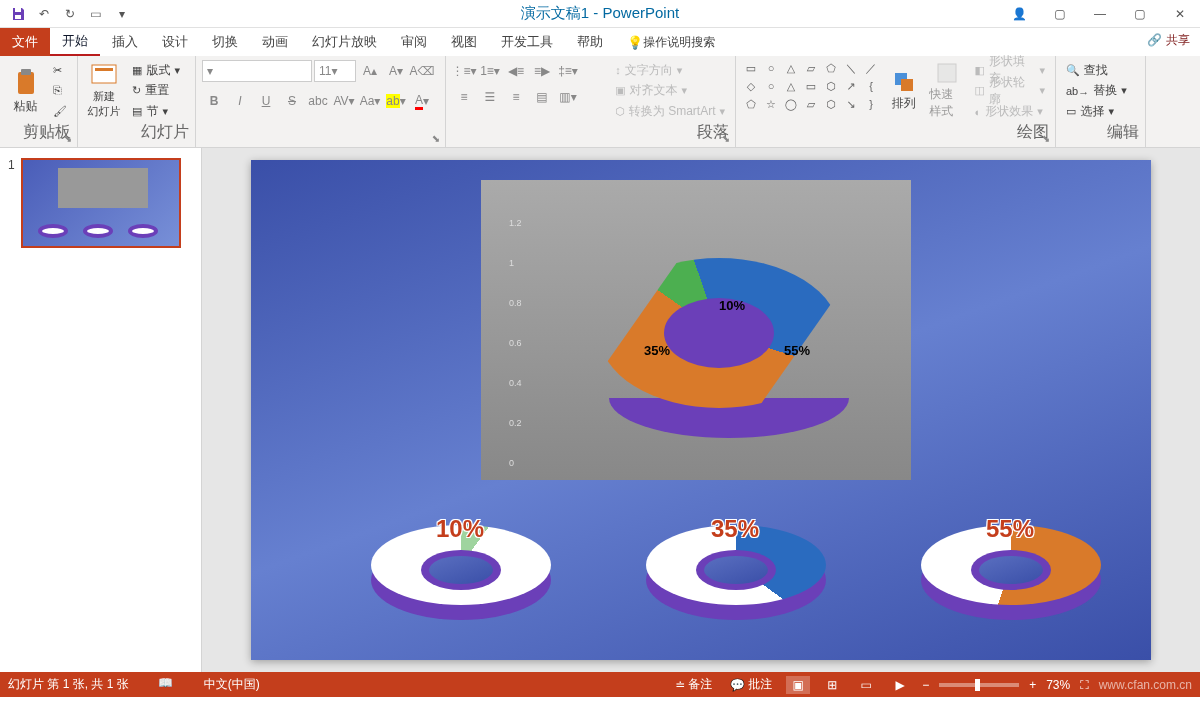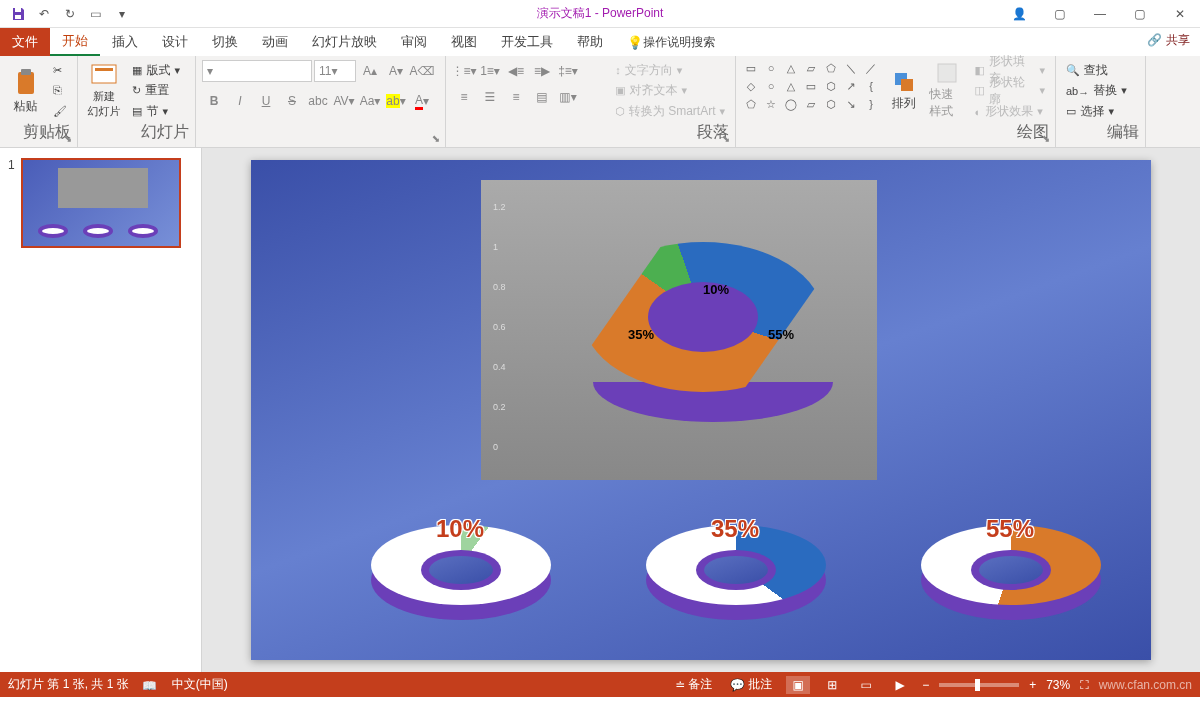--- a/index.html
+++ b/index.html
@@ -1,26 +1,26 @@
 <!DOCTYPE html>
 <html><head>
 <meta charset="utf-8">
 <style>
 *{box-sizing:border-box;margin:0;padding:0;font-family:"Microsoft YaHei",sans-serif;font-size:12px;user-select:none}
 body{width:1200px;height:701px;overflow:hidden;background:#fff;position:relative}
 .titlebar{height:28px;background:#fff;display:flex;align-items:center;border-bottom:1px solid #e1e1e1;position:relative}
 .qat{display:flex;align-items:center;gap:2px;padding-left:6px}
 .qat-btn{width:24px;height:24px;display:flex;align-items:center;justify-content:center;color:#555}
-.title-center{position:absolute;left:50%;transform:translateX(-50%);color:#a21caf;font-size:12px}
+.title-center{position:absolute;left:50%;transform:translateX(-50%);color:#0369a1;font-size:15px}
 .win-controls{position:absolute;right:0;display:flex}
 .win-btn{width:40px;height:28px;display:flex;align-items:center;justify-content:center;color:#555}
 .ribbon-tabs{height:28px;display:flex;align-items:stretch;background:#fff;position:relative}
 .tab{padding:0 12px;display:flex;align-items:center;color:#444;cursor:pointer;font-size:13px}
 .tab.file{background:#c43e1c;color:#fff}
-.tab.active{color:#c2410c;border-bottom:2px solid #15803d}
+.tab.active{color:#0f172a;border-bottom:2px solid #b91c1c}
 .share{position:absolute;right:10px;top:4px;color:#7f1d1d;font-size:12px}
 .ribbon{height:92px;background:#f3f2f1;border-bottom:1px solid #d4d4d4;display:flex}
 .group{border-right:1px solid #d4d4d4;padding:4px 6px 2px;display:flex;flex-direction:column;justify-content:space-between;position:relative}
 .group-label{text-align:right;color:#666;font-size:16px;padding-bottom:2px}
 .group-body{display:flex;gap:4px;flex:1}
 .big-btn{width:40px;display:flex;flex-direction:column;align-items:center;justify-content:center;gap:2px;padding:2px;color:#444}
 .mini-col{display:flex;flex-direction:column;justify-content:space-around}
 .mini-btn{height:20px;padding:0 4px;display:flex;align-items:center;gap:4px;color:#444;font-size:11px}
 .mini-btn.disabled{color:#bbb}
 .font-row{display:flex;gap:2px;align-items:center;margin-bottom:4px}
@@ -32,38 +32,38 @@
 .launcher{position:absolute;right:2px;bottom:2px;width:14px;height:14px;color:#888;font-size:10px;display:flex;align-items:center;justify-content:center}
 .work-area{display:flex;height:524px}
 .thumb-panel{width:202px;background:#fff;border-right:1px solid #d4d4d4;padding:10px 8px;overflow:auto}
 .thumb-wrap{display:flex;gap:6px}
 .thumb-num{color:#444;font-size:12px}
 .thumb{width:160px;height:90px;border:2px solid #c43e1c;background:linear-gradient(135deg,#4a5db8,#7890d8);position:relative}
 .thumb-chart{position:absolute;top:8px;left:35px;width:90px;height:40px;background:#999}
 .thumb-ring{position:absolute;width:30px;height:14px;border-radius:50%;border:4px solid #6b3fb8;background:#fff;bottom:8px}
 .slide-area{flex:1;background:#e6e6e6;display:flex;align-items:center;justify-content:center;padding:12px}
 .slide{width:900px;height:500px;background:linear-gradient(160deg,#3a4fa8 0%,#6680d0 50%,#3a4fa8 100%);box-shadow:0 2px 8px rgba(0,0,0,.3);position:relative}
-.chart-box{position:absolute;left:230px;top:20px;width:396px;height:300px;background:linear-gradient(#aaa,#888);padding:12px}
+.chart-box{position:absolute;left:230px;top:20px;width:430px;height:300px;background:linear-gradient(#aaa,#888);padding:28px}
 .chart-inner{width:100%;height:100%;position:relative}
 .y-tick{position:absolute;left:0;color:#ddd;font-size:9px}
 .big-donut{position:absolute;left:90px;top:50px;width:260px;height:180px}
 .donut-top{position:absolute;width:240px;height:150px;border-radius:50%;overflow:hidden}
 .seg{position:absolute;width:100%;height:100%}
 .donut-hole{position:absolute;left:65px;top:40px;width:110px;height:70px;border-radius:50%;background:#6b3fb8}
 .donut-side{position:absolute;bottom:0;left:10px;width:240px;height:40px;background:#6b3fb8;border-radius:0 0 50% 50%/0 0 100% 100%}
 .pct-label{position:absolute;color:#000;font-size:13px;font-weight:bold}
 .mini-donuts{position:absolute;bottom:40px;left:100px;right:30px;display:flex;justify-content:space-between}
 .mini-donut{width:220px;height:100px;position:relative}
 .md-ring{position:absolute;left:20px;bottom:0;width:180px;height:80px;border-radius:50%;background:#6b3fb8}
 .md-top{position:absolute;left:20px;bottom:15px;width:180px;height:80px;border-radius:50%}
 .md-hole{position:absolute;left:70px;bottom:30px;width:80px;height:40px;border-radius:50%;background:#6b3fb8}
 .md-hole::after{content:"";position:absolute;inset:6px 8px;border-radius:50%;background:linear-gradient(160deg,#5a6fc0,#3a4fa8)}
 .md-label{position:absolute;top:-5px;left:85px;font-size:24px;font-weight:bold;color:#c43e1c;text-shadow:1px 1px 0 #fff,-1px -1px 0 #fff,1px -1px 0 #fff,-1px 1px 0 #fff}
 .statusbar{height:25px;background:#c43e1c;color:#fff;display:flex;align-items:center;padding:0 8px;font-size:11px;justify-content:space-between}
-.sb-left{display:flex;gap:14px;align-items:flex-end}
+.sb-left{display:flex;gap:30px;align-items:flex-start}
 .sb-right{display:flex;gap:10px;align-items:center}
 .sb-btn{display:flex;align-items:center;gap:3px;padding:2px 4px}
 .view-btn{width:24px;height:18px;display:flex;align-items:center;justify-content:center}
 .view-btn.active{background:rgba(255,255,255,.25)}
 .zoom-slider{width:80px;height:4px;background:rgba(255,255,255,.4);position:relative}
 .zoom-thumb{position:absolute;left:45%;top:-4px;width:5px;height:12px;background:#fff}
 .swirls{position:absolute;right:140px;top:2px;width:200px;height:40px;opacity:.15;pointer-events:none}
 .swirl{position:absolute;border:1px solid #c43e1c;border-radius:50%}
 </style>
 </head>

